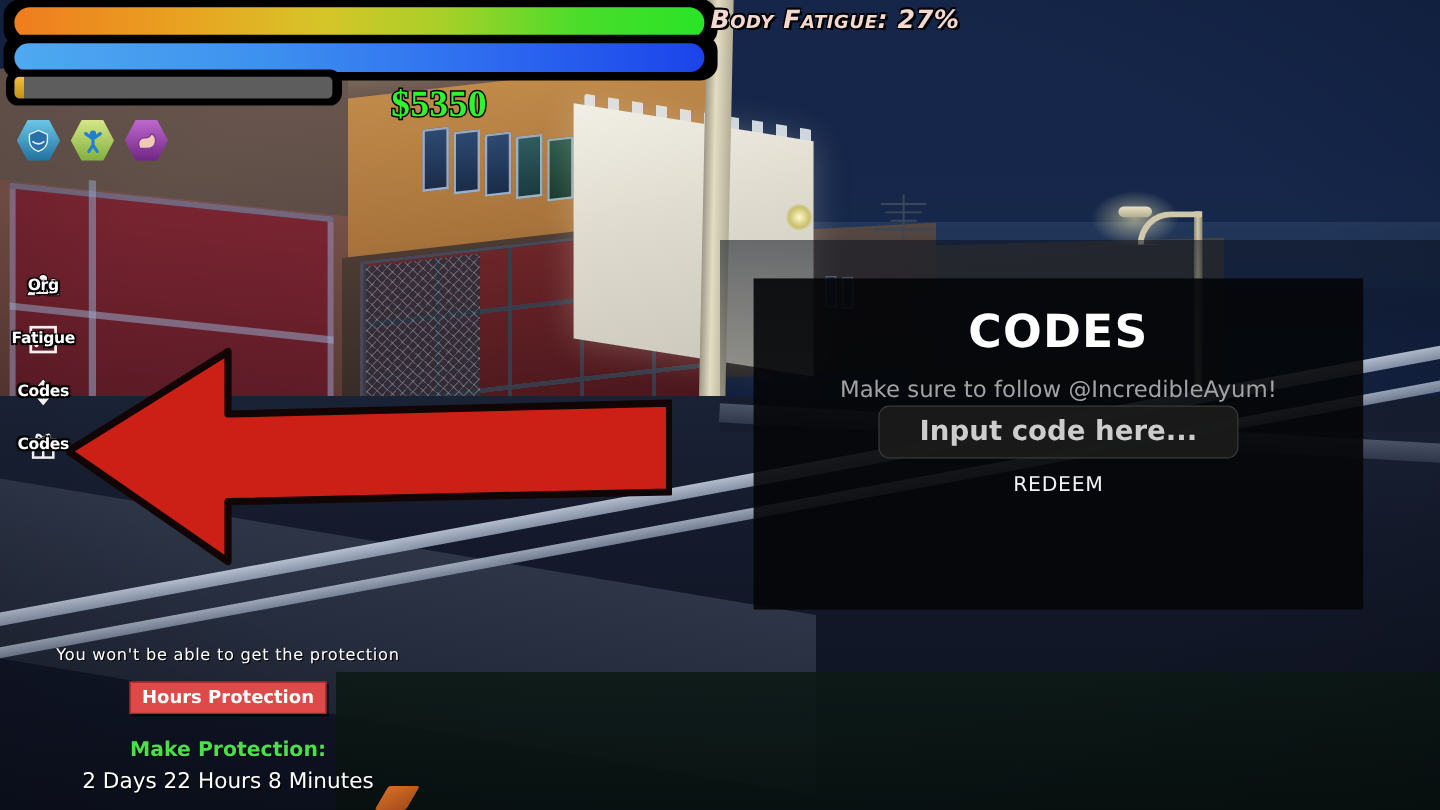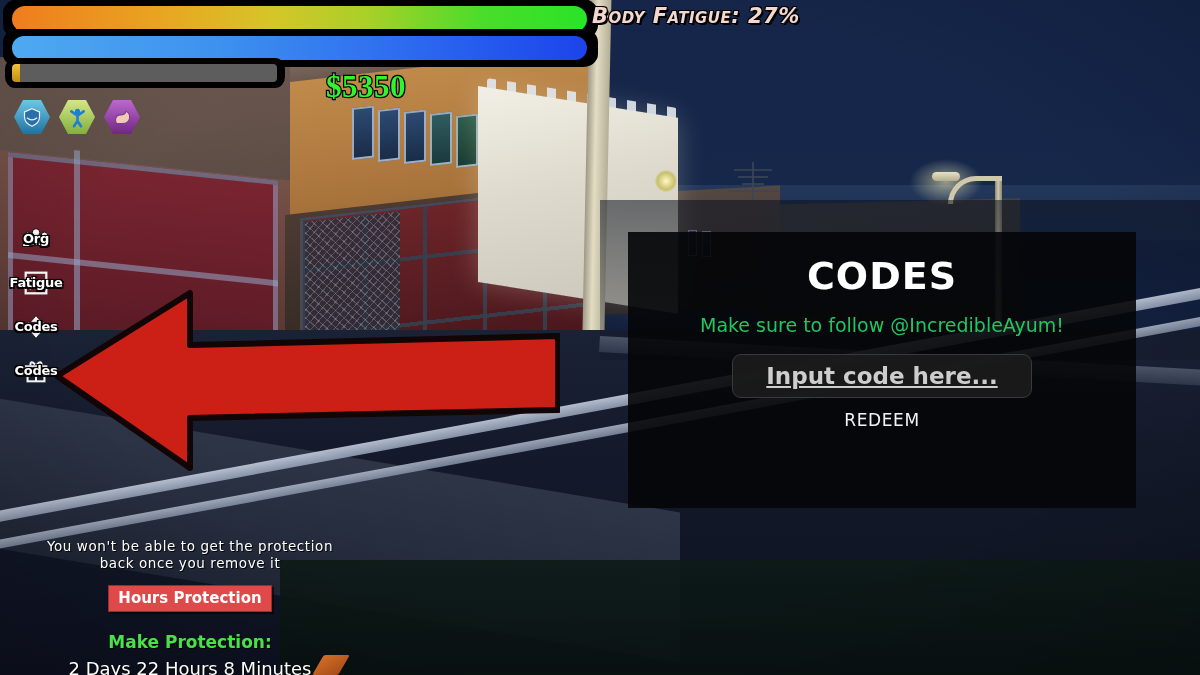--- a/index.html
+++ b/index.html
@@ -263,28 +263,28 @@
   .codes-panel{
     position:absolute; left:628px; top:232px; width:508px; height:276px;
     background:rgba(4,5,8,.90);
   }
   .codes-title{
     margin-top:22px; text-align:center; color:#fff;
     font-size:38px; font-weight:bold; letter-spacing:1px;
     font-family:"DejaVu Sans", sans-serif;
   }
   .codes-sub{
-    margin-top:16px; text-align:center; color:#22c55e;
+    margin-top:16px; text-align:center; color:#a3a3a3;
     font-size:19px; font-family:"DejaVu Sans", sans-serif;
   }
   .code-input{
-    display:block; margin:18px auto 0 auto; width:300px; height:44px;
+    display:block; margin:2px auto 0 auto; width:300px; height:44px;
     background:rgba(26,26,26,.95); border:1px solid #3a3a3a; border-radius:9px;
     color:#cdcdcd; font-size:23px; text-align:center; outline:none;
-    font-family:"DejaVu Sans", sans-serif; font-weight:bold;text-decoration:underline;
+    font-family:"DejaVu Sans", sans-serif; font-weight:bold;
   }
   .code-input::placeholder{ color:#cdcdcd; opacity:1; }
   .redeem{
     display:block; margin:12px auto 0 auto; background:none; border:none;
     color:#f2f2f2; font-size:17px; letter-spacing:.6px; cursor:pointer;
     font-family:"DejaVu Sans", sans-serif;
   }
 
   
   .prot{ position:absolute; left:0px; top:538px; width:380px; text-align:center; }
@@ -476,19 +476,18 @@
 
   <div class="codes-panel">
     <div class="codes-title">CODES</div>
     <div class="codes-sub">Make sure to follow @IncredibleAyum!</div>
     <input class="code-input" type="text" placeholder="Input code here..." style="">
     <button class="redeem">REDEEM</button>
   </div>
 
   <div class="prot">
     <div class="prot-warn">You won't be able to get the protection</div>
-    <div class="prot-warn">back once you remove it</div>
     <button class="prot-btn">Hours Protection</button>
     <div class="prot-label">Make Protection:</div>
     <div class="prot-time">2 Days 22 Hours 8 Minutes</div>
   </div>
 
 </div>
 
 </body></html>

